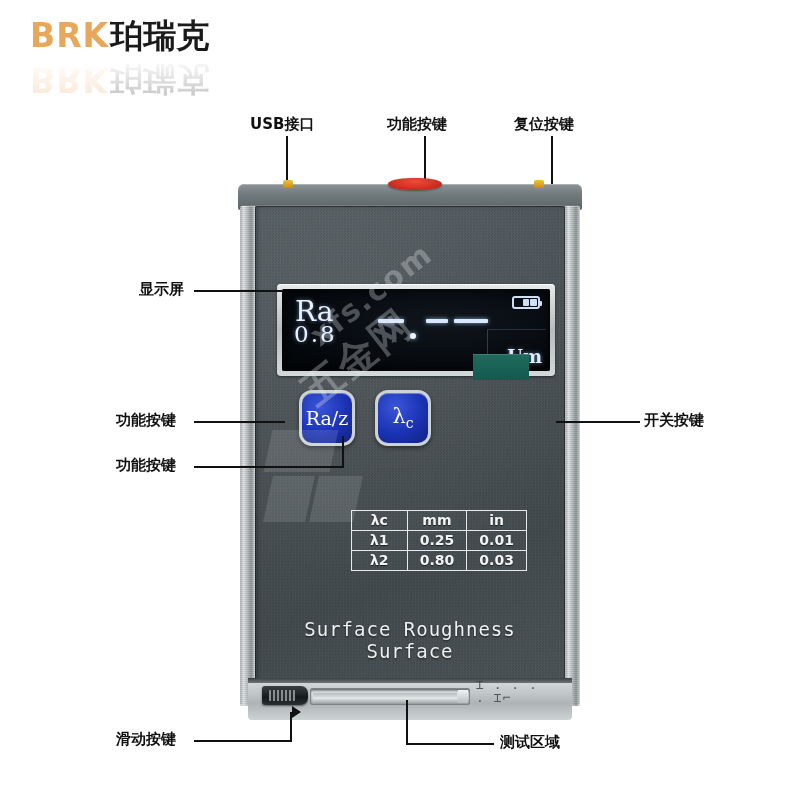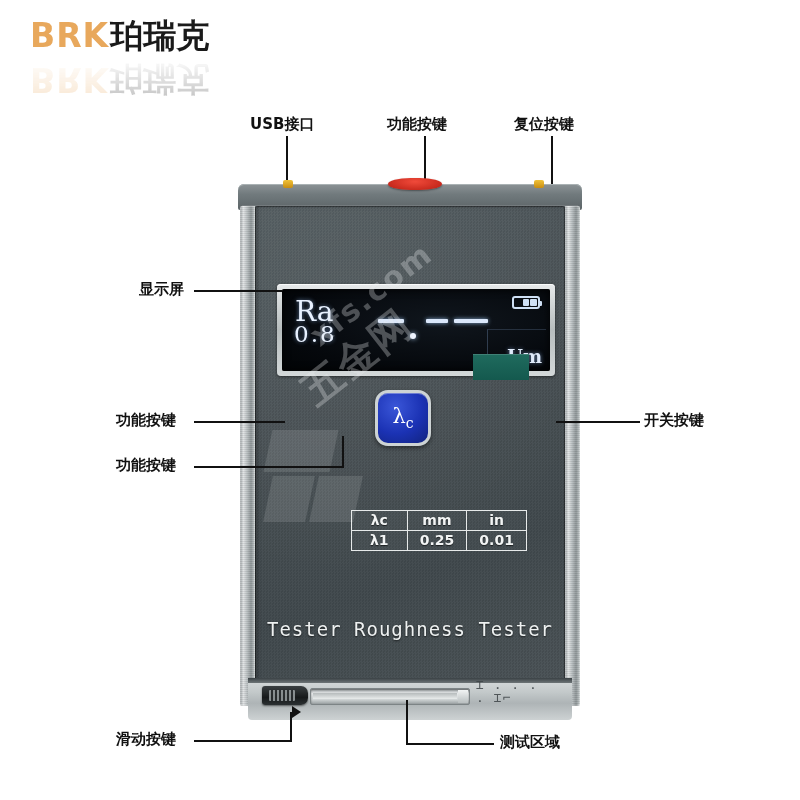--- a/index.html
+++ b/index.html
@@ -306,20 +306,23 @@
               <b></b>
               <b></b>
           </div>
           <div class="lcd-unitbox"></div>
           <div class="lcd-unit">Um</div>
         </div>
       </div>
 
       <div class="teal-tag"></div>
 
+      <div class="btn btn-blue btn-raz">
+        <span>Ra/z</span>
+      </div>
       <div class="btn btn-blue btn-lc">
         <span><span>λ</span><sub>c</sub></span>
       </div>
 
       <table class="spec">
         <colgroup>
             <col class="c1">
             <col class="c2">
             <col class="c3">
           </colgroup>
@@ -327,24 +330,29 @@
           <tr>
             <td class="hd">λc</td>
             <td class="hd">mm</td>
             <td class="hd">in</td>
           </tr>
           <tr>
             <td>λ1</td>
             <td>0.25</td>
             <td>0.01</td>
           </tr>
+          <tr>
+            <td>λ2</td>
+            <td>0.80</td>
+            <td>0.03</td>
+          </tr>
         </tbody>
       </table>
 
-      <div class="model-text">Tester Roughness Tester</div>
+      <div class="model-text">Surface Roughness Surface</div>
     </div>
 
     <div class="dev-bottom">
       <div class="bot-dark-strip"></div>
       <div class="slider-knob"></div>
       <div class="probe-slot">
         <div class="endcap"></div>
       </div>
       <div class="scale-mark">
         <span class="sym">⌶ . . . . ⌶⌐</span>

